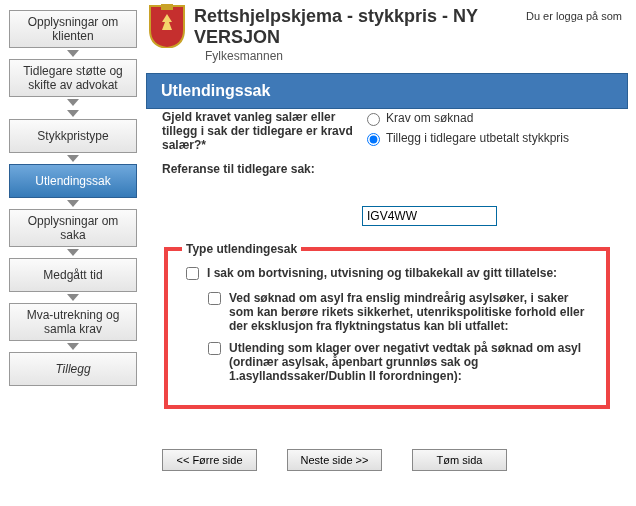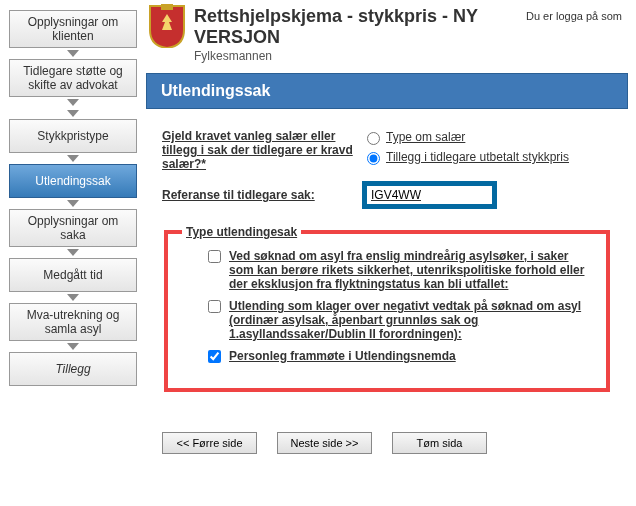--- a/index.html
+++ b/index.html
@@ -54,38 +54,38 @@
     margin-right: 6px;
     flex-shrink: 0;
   }
   .header-text { flex: 1; }
   .app-title {
     font-size: 18px;
     font-weight: bold;
     color: #333;
     margin: 0; padding-top: 2px;
   }
-  .subtitle { font-size: 12px; color: #555; margin-top: 1px; }
+  .subtitle { font-size: 12px; color: #555; margin-top: 1px; margin-left: 11px; }
   .login-note {
     font-size: 11px;
     color: #333;
     text-align: right;
     white-space: nowrap;
     padding-top: 6px; padding-right: 6px;
   }
   .panel-title {
     background: #3f79b7;
     color: #fff;
     font-size: 16px;
     font-weight: bold;
     padding: 8px 14px;
     margin-top: 10px;
     border: 1px solid #2a5f94;
   }
-  .panel-body { padding: 20px 16px 10px; text-decoration: underline; }
+  .panel-body { padding: 1px 16px 10px; }
   .row { display: flex; margin-bottom: 10px; }
   .question {
     width: 200px;
     font-weight: bold;
     font-size: 12px;
     color: #333;
   }
   .options { flex: 1; }
   .radio-row {
     display: flex; align-items: center;
@@ -94,22 +94,23 @@
   .radio-row input { margin-right: 6px; }
   .ref-label {
     width: 200px;
     font-weight: bold;
     font-size: 12px;
   }
   .text-input {
     width: 135px;
     font-size: 12px;
     padding: 2px 4px;
-    border: 5px solid #0369a1;
+    border: 1px solid #0369a1;
     font-family: Arial, sans-serif;
+    margin-top: 44px;
   }
   .fieldset {
     border: 4px solid #ef4444;
     margin-top: 16px;
     padding: 10px 14px 14px;
   }
   .legend {
     font-weight: bold;
     font-size: 12px;
     padding: 0 4px;
@@ -117,21 +118,21 @@
   .chk-row {
     display: flex;
     align-items: flex-start;
     margin-bottom: 8px;
   }
   .chk-row input { margin-top: 1px; margin-right: 8px; flex-shrink: 0; }
   .chk-row label { font-size: 12px; font-weight: bold; color: #333; }
   .indent { margin-left: 22px; }
   .button-row {
     display: flex;
-    gap: 20px;
+    gap: 30px;
     margin-top: 30px;
     padding-left: 16px;
   }
   .btn {
     width: 95px;
     height: 22px;
     border: 1px solid #888;
     background: linear-gradient(#f7f7f7, #e0e0e0);
     font-size: 11px;
     cursor: pointer;
@@ -162,21 +163,21 @@
     <div class="nav-arrow"></div>
     <div class="nav-item">
         <span>Opplysningar om saka</span>
       </div>
     <div class="nav-arrow"></div>
     <div class="nav-item">
         <span>Medgått tid</span>
       </div>
     <div class="nav-arrow"></div>
     <div class="nav-item">
-        <span>Mva-utrekning og samla asyl</span>
+        <span>Mva-utrekning og samla krav</span>
       </div>
     <div class="nav-arrow"></div>
     <div class="nav-item kontroll">
         <span>Tillegg</span>
       </div>
   </div>
 
   <div class="main">
     <div class="header">
       <svg class="crest" viewBox="0 0 42 44">
@@ -192,48 +193,48 @@
     </div>
 
     <div class="panel-title">Utlendingssak</div>
 
     <div class="panel-body">
       <div class="row">
         <div class="question">Gjeld kravet vanleg salær eller tillegg i sak der tidlegare er kravd salær?*</div>
         <div class="options">
           <div class="radio-row">
             <input type="radio" name="sal" style="">
-            <label>Type om salær</label>
+            <label>Krav om søknad</label>
           </div>
           <div class="radio-row">
             <input type="radio" name="sal" checked="" style="">
             <label>Tillegg i tidlegare utbetalt stykkpris</label>
           </div>
         </div>
       </div>
 
-      <div class="row" style="align-items:center">
+      <div class="row" style="">
         <div class="ref-label">Referanse til tidlegare sak:</div>
         <input type="text" class="text-input" value="IGV4WW" style="">
       </div>
 
       <fieldset class="fieldset">
         <legend class="legend">Type utlendingesak</legend>
 
+        <div class="chk-row">
+          <input type="checkbox" style="">
+          <label>I sak om bortvisning, utvisning og tilbakekall av gitt tillatelse:</label>
+        </div>
         <div class="chk-row indent">
           <input type="checkbox" style="">
           <label>Ved søknad om asyl fra enslig mindreårig asylsøker, i saker som kan berøre rikets sikkerhet, utenrikspolitiske forhold eller der eksklusjon fra flyktningstatus kan bli utfallet:</label>
         </div>
         <div class="chk-row indent">
           <input type="checkbox" style="">
           <label>Utlending som klager over negativt vedtak på søknad om asyl (ordinær asylsak, åpenbart grunnløs sak og 1.asyllandssaker/Dublin II forordningen):</label>
-        </div>
-        <div class="chk-row indent">
-          <input type="checkbox" checked="" style="">
-          <label>Personleg frammøte i Utlendingsnemda</label>
         </div>
       </fieldset>
     </div>
 
     <div class="button-row">
       <button class="btn">&lt;&lt; Førre side</button>
       <button class="btn">Neste side &gt;&gt;</button>
       <button class="btn">Tøm sida</button>
     </div>
   </div>

